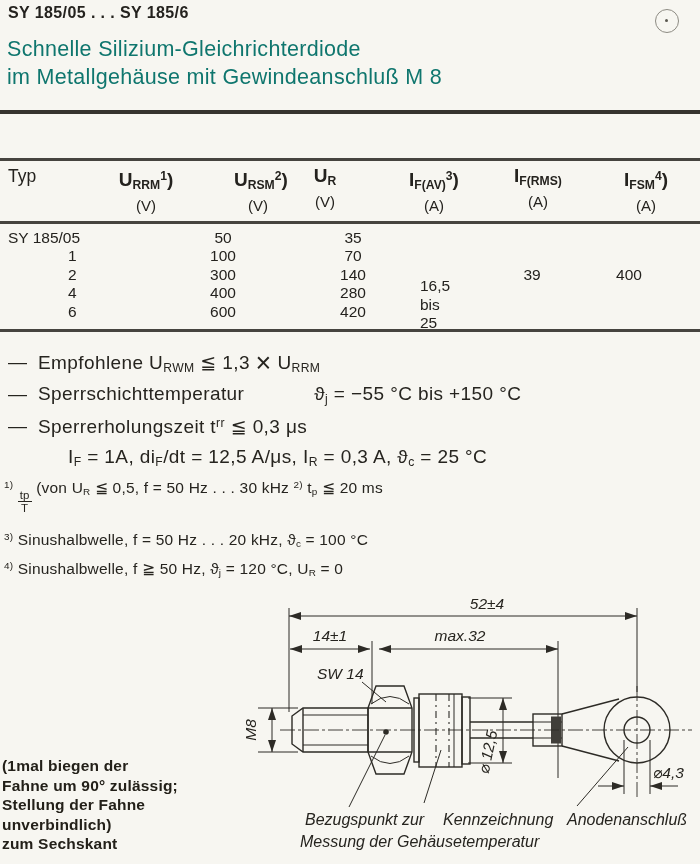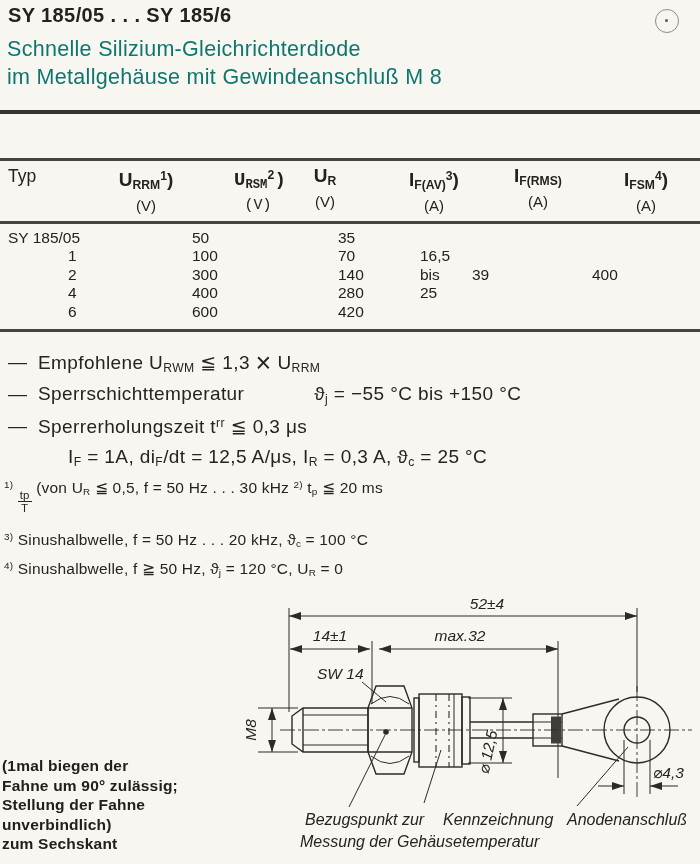--- a/index.html
+++ b/index.html
@@ -1,47 +1,47 @@
 <!DOCTYPE html>
 <html><head>
 <meta charset="utf-8">
 <style>
   html,body{margin:0;padding:0;background:#e8e6e0;}
   #page{position:relative;width:700px;height:864px;background:#f7f6f1;overflow:hidden;
         font-family:"Liberation Sans","DejaVu Sans",sans-serif;color:#24221e;}
 
   
-  .hdr-title{position:absolute;left:8px;top:4px;font-size:20px;font-weight:bold;letter-spacing:.4px;}
+  .hdr-title{position:absolute;left:8px;top:4px;font-size:16px;font-weight:bold;letter-spacing:.4px;}
   .hdr-sub{position:absolute;left:7px;font-size:21.5px;font-weight:400;letter-spacing:.3px;color:#0f766e;}
   #sub1{top:37px;} #sub2{top:65px;}
   .regmark{position:absolute;left:655px;top:9px;width:22px;height:22px;border:1.5px solid #8d8b83;border-radius:50%;}
   .regmark::after{content:"";position:absolute;left:9px;top:9px;width:3px;height:3px;background:#5a5850;border-radius:50%;}
   .rule{position:absolute;left:0;width:700px;background:#36342f;}
   #rule-title{top:110px;height:3.5px;}
   #rule-t1{top:158px;height:2.6px;background:#46443f;}
   #rule-t2{top:221px;height:2.6px;background:#46443f;}
   #rule-t3{top:329px;height:2.6px;background:#46443f;}
 
   
   .thead,.tr{display:grid;grid-template-columns:100px 92px 90px 86px 104px 120px 108px;}
   .thead{position:absolute;left:0;top:165px;width:700px;}
   .th{text-align:center;}
   .th .th-lbl{font-size:19px;font-weight:bold;line-height:22px;}
   .th .th-unit{font-size:15px;line-height:20px;font-weight:400;}
   .th.c1{text-align:left;padding-left:8px;}
   .th.c1 .th-lbl{font-weight:400;font-size:17.5px;}
-  .th.c3{padding-left:42px;font-family:Liberation Mono, monospace;} .th.c5{padding-left:28px;} .th.c6{padding-left:12px;}
+  .th.c3{padding-left:42px;} .th.c5{padding-left:28px;} .th.c6{padding-left:12px;}
   .tbody{position:absolute;left:0;top:229px;width:700px;}
   .tr{height:18.4px;font-size:15.5px;}
-  .td{text-align:left;}
+  .td{text-align:center;}
   .td.typ{text-align:left;padding-left:8px;}
   .td.typ.ind{padding-left:68px;}
   .td.ursm{padding-right:28px;}
   .td.ur{padding-left:56px;}
-  .td.ifav{text-align:left;padding-left:52px;}
+  .td.ifav{text-align:left;padding-left:52px;margin-top:30px;}
   .td.ifsm{padding-right:34px;}
 
   
   .rich{white-space:pre-wrap;}
   .rsub{font-size:64%;vertical-align:-0.22em;}
   .rsup{font-size:64%;vertical-align:0.5em;}
   .rbig{font-size:142%;line-height:.8;vertical-align:-0.1em;}
   .gap{display:inline-block;}
   .frac{display:inline-flex;flex-direction:column;align-items:center;line-height:1.05;
         font-size:74%;vertical-align:-0.55em;}

